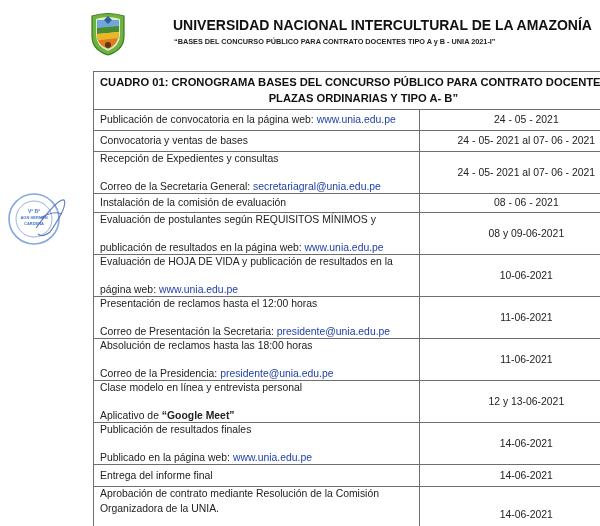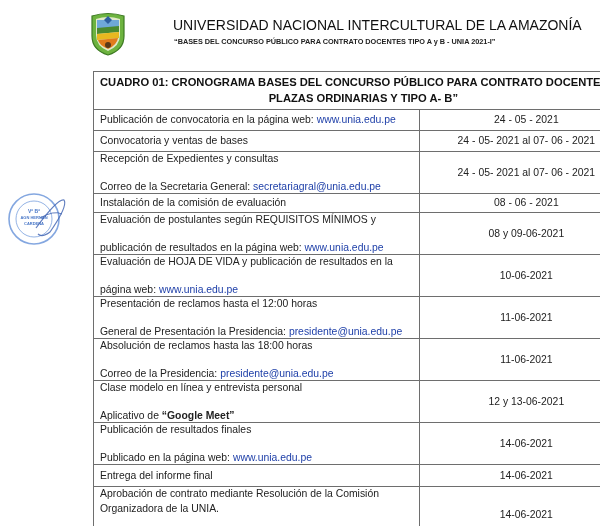--- a/index.html
+++ b/index.html
@@ -3,21 +3,21 @@
 <meta charset="utf-8">
 <style>
   * { margin: 0; padding: 0; box-sizing: border-box; }
   html, body { width: 600px; height: 526px; background: #ffffff; overflow: hidden; }
   body { position: relative; font-family: "Liberation Sans", sans-serif; color: #1a1a1a; }
 
   .logo {
     position: absolute; left: 89px; top: 12px; width: 38px; height: 44px;
   }
   .title {
-    position: absolute; left: 173px; top: 17px; font-size: 14px; font-weight: normal;
+    position: absolute; left: 173px; top: 17px; font-size: 14px; font-weight: bold;
     color: #111; letter-spacing: 0; white-space: nowrap;
   }
   .subtitle {
     position: absolute; left: 174px; top: 37px; font-size: 7.3px; font-weight: bold;
     color: #222; white-space: nowrap;
   }
 
   .stamp {
     position: absolute; left: 6px; top: 188px; width: 62px; height: 62px;
   }
@@ -119,21 +119,21 @@
     <td class="act">
       <span class="line">Evaluación de HOJA DE VIDA y publicación de resultados en la</span>
       <span class="line"><span>página web: </span><span class="link">www.unia.edu.pe</span></span>
     </td>
     <td class="date">10-06-2021</td>
   </tr>
 
   <tr style="height:37px">
     <td class="act">
       <span class="line">Presentación de reclamos hasta el 12:00 horas</span>
-      <span class="line"><span>General de Presentación la Presidencia: </span><span class="link">presidente@unia.edu.pe</span></span>
+      <span class="line"><span>Correo de Presentación la Secretaria: </span><span class="link">presidente@unia.edu.pe</span></span>
     </td>
     <td class="date">11-06-2021</td>
   </tr>
 
   <tr style="height:38px">
     <td class="act">
       <span class="line">Absolución de reclamos hasta las 18:00 horas</span>
       <span class="line"><span>Correo de la Presidencia: </span><span class="link">presidente@unia.edu.pe</span></span>
     </td>
     <td class="date">11-06-2021</td>

